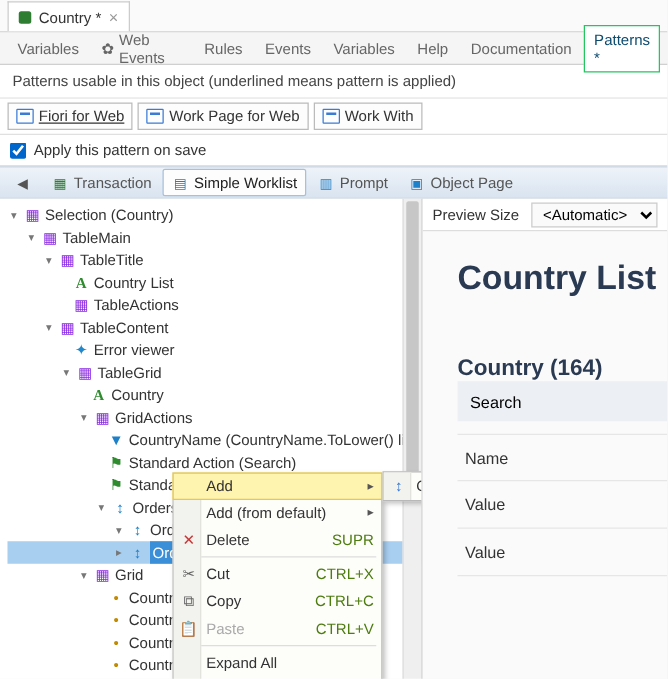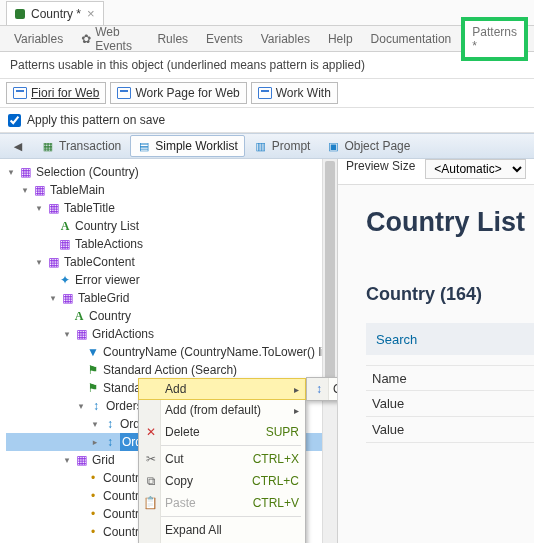--- a/index.html
+++ b/index.html
@@ -7,21 +7,21 @@
 
 
 .doc-tab-bar { height: 26px; background: #fafafa; border-bottom: 1px solid #d0d0d0; display: flex; align-items: flex-end; }
 .doc-tab { background: #fff; border: 1px solid #ccc; border-bottom: none; padding: 4px 8px; margin-left: 6px; display: flex; align-items: center; gap: 6px; height: 24px; cursor: pointer; }
 .doc-tab .close { color: #999; font-size: 13px; cursor: pointer; }
 .doc-tab-icon { width: 10px; height: 10px; background: #2e7d32; border-radius: 2px; }
 
 
 .section-tabs { height: 26px; background: #f5f5f5; display: flex; align-items: center; padding: 0 6px; gap: 2px; border-bottom: 1px solid #d0d0d0; }
 .section-tab { padding: 4px 7px; color: #666; cursor: pointer; border: 1px solid transparent; display: flex; align-items: center; gap: 4px; }
-.section-tab.active { border: 4px solid #22c55e; background: #fff; color: #737373; }
+.section-tab.active { border: 1px solid #22c55e; background: #fff; color: #0c4a6e; }
 .flower-icon { font-size: 12px; }
 
 
 .hint { padding: 6px 10px; color: #444; background: #fff; border-bottom: 1px solid #e0e0e0; }
 
 
 .pattern-row { display: flex; gap: 4px; padding: 3px 6px; background: #fff; border-bottom: 1px solid #e0e0e0; }
 .pattern-item { border: 1px solid #bbb; padding: 3px 6px; display: flex; align-items: center; gap: 4px; cursor: pointer; background: #fdfdfd; }
 .pattern-item.applied span.label { text-decoration: underline; }
 .pattern-icon { width: 14px; height: 12px; border: 1px solid #3a7bd5; border-radius: 1px; position: relative; }
@@ -71,27 +71,27 @@
 .ctx-item.sub::after { content: "▸"; position: absolute; right: 6px; color: #555; font-size: 10px; }
 .ctx-item.disabled { color: #aaa; }
 .ctx-sep { height: 1px; background: #ddd; margin: 2px 4px; }
 .ctx-strip { position: absolute; left: 0; top: 0; bottom: 0; width: 22px; background: #f2f2ee; border-right: 1px solid #e3e3de; }
 
 
 .sub-menu { position: absolute; left: 306px; top: 218px; width: 78px; background: #fdfdfa; border: 1px solid #b8b8b8; box-shadow: 2px 2px 4px rgba(0,0,0,.25); z-index: 21; }
 .sub-menu .ctx-item { padding-left: 26px; }
 
 
-.rhead { display: flex; height: 26px; border-bottom: 1px solid #ddd; background: #fff; padding: 0 8px; gap: 10px; font-size: 12px; }
+.rhead { display: flex; align-items: center; height: 26px; border-bottom: 1px solid #ddd; background: #fff; padding: 0 8px; gap: 10px; font-size: 12px; }
 .rhead select { flex: 1; height: 20px; border: 1px solid #ccc; background: #fafafa; font-size: 12px; padding: 0 4px; }
 .preview-body { padding: 22px 0 0 28px; }
 .preview-title { font-size: 27px; font-weight: 700; color: #2a3a52; font-family: "Segoe UI", Arial, sans-serif; }
 .preview-sub { font-size: 18px; font-weight: 700; color: #2a3a52; margin-top: 46px; }
-.search-box { margin-top: 18px; height: 32px; background: #eceff3; display: flex; align-items: center; padding: 0 10px; color: #0369a1; font-size: 13px; }
-.row-line { height: 26px; border-bottom: 1px solid #e6e6e6; display: flex; align-items: center; padding-left: 6px; color: #333; font-size: 13px; }
+.search-box { height: 32px; background: #eceff3; display: flex; align-items: center; padding: 0 10px; color: #000000; font-size: 13px; }
+.row-line { height: 38px; border-bottom: 1px solid #e6e6e6; display: flex; align-items: center; padding-left: 6px; color: #333; font-size: 13px; }
 .row-line.first { border-top: 1px solid #e6e6e6; margin-top: 10px; }
 </style>
 </head>
 <body>
 
 <div class="doc-tab-bar">
   <div class="doc-tab">
     <span class="doc-tab-icon"></span>
     <span>Country *</span>
     <span class="close">×</span>

